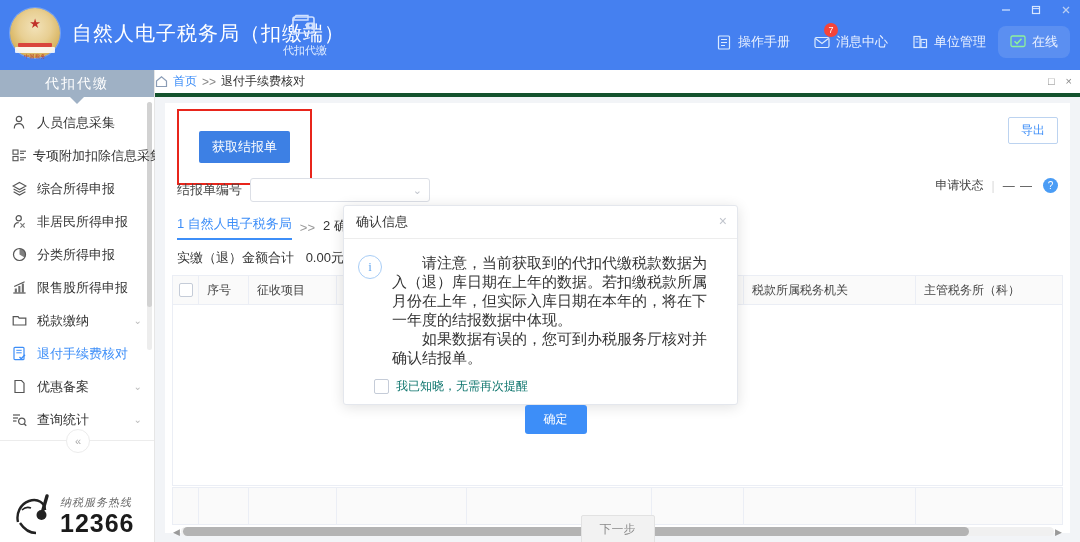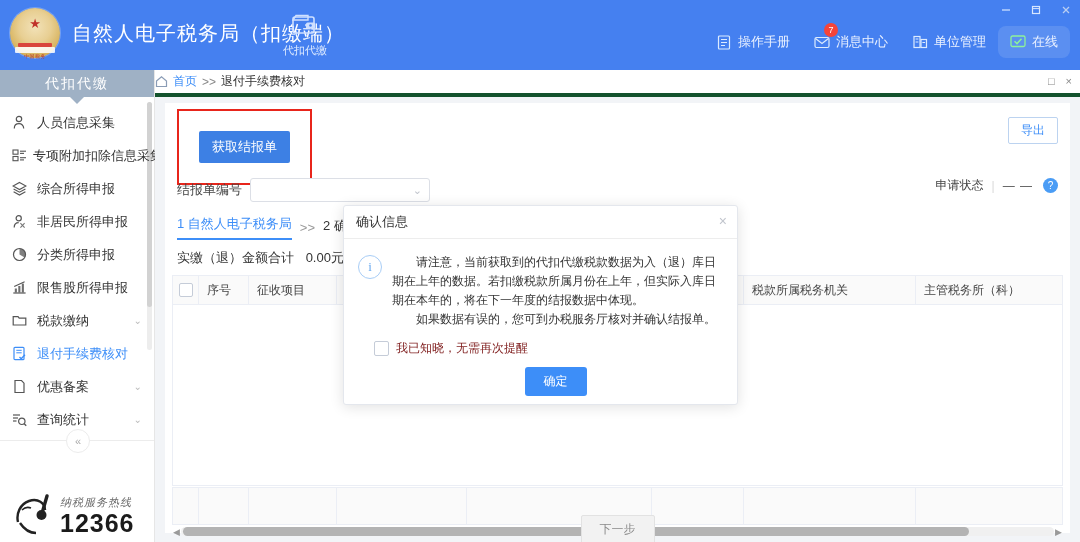--- a/index.html
+++ b/index.html
@@ -193,23 +193,23 @@
     height:33px; border-bottom:1px solid #ededed; display:flex; align-items:center;
     padding:0 12px; font-size:13px; color:#333; box-sizing:border-box; position:relative;
   }
   .modal-x { position:absolute; right:10px; top:8px; color:#c0c4cc; font-size:14px; cursor:pointer; line-height:14px; }
   .modal-body { padding:14px 16px 0 14px; display:flex; }
   .info-ic {
     width:22px; height:22px; border-radius:50%; border:1px solid #a8cdf6; color:#6aa9ef;
     display:flex; align-items:center; justify-content:center; font-size:13px; flex:none; margin-top:2px;
     font-family:"Liberation Serif", serif;
   }
-  .modal-text { margin-left:10px; font-size:12px; color:#333; line-height:19px; }
+  .modal-text { margin-left:10px; font-size:15px; color:#333; line-height:19px; }
   .modal-text p { margin:0; text-indent:2em; }
-  .modal-check { margin:11px 0 0 30px; display:flex; align-items:center; font-size:12px; color:#7f1d1d; }
+  .modal-check { margin:11px 0 0 30px; display:flex; align-items:center; font-size:12px; color:#0f766e; }
   .modal-check .chkbox { margin-right:7px; width:13px; height:13px; }
   .modal-foot { display:flex; justify-content:center; margin-top:10px;margin-left:30px; }
   .btn-ok {
     background:#3d8ef8; color:#fff; border:none; font-size:12px; padding:6px 19px;
     border-radius:3px; cursor:pointer; font-family:inherit;
   }
 </style>
 </head>
 <body>
 

